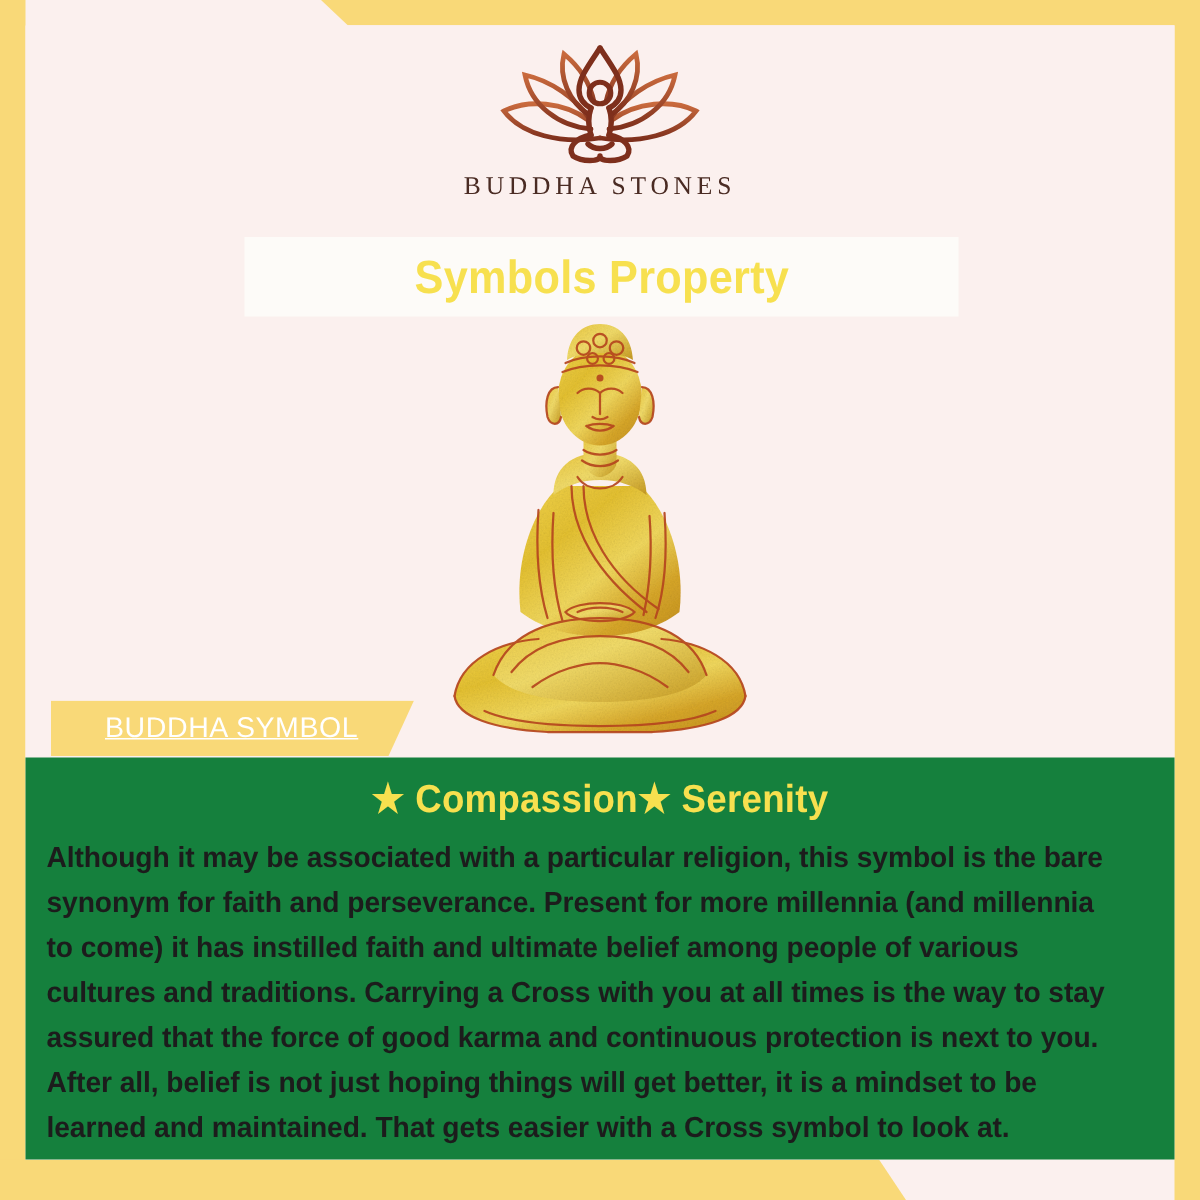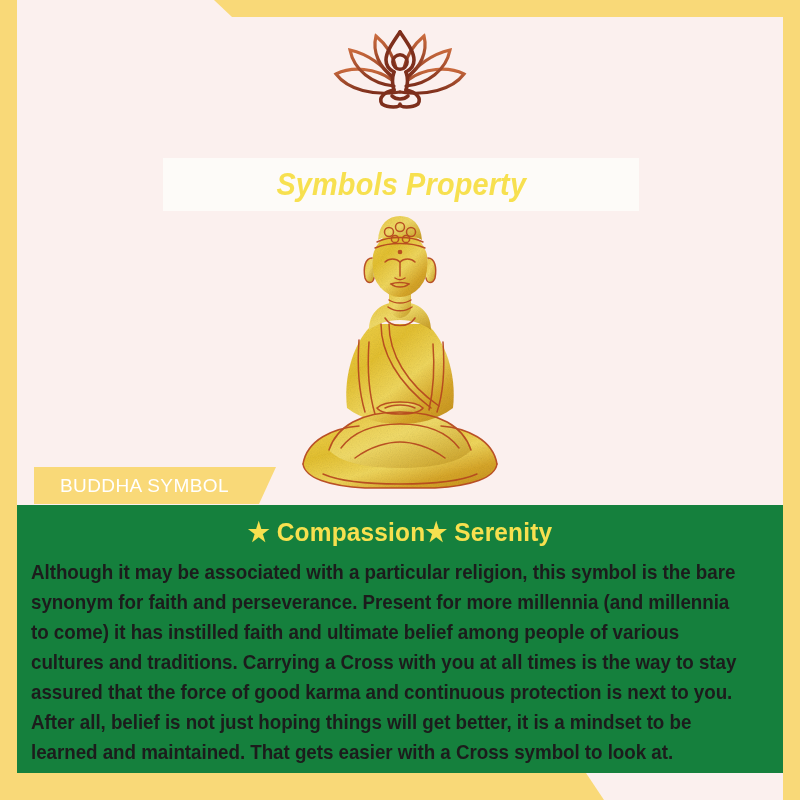--- a/index.html
+++ b/index.html
@@ -62,21 +62,21 @@
     letter-spacing:3.2px;
     color:#4a2b23;
     font-weight:400;
   }
 
   
   .title-band {
     position:absolute; top:141px; left:146px;
     width:476px; height:53px;
     background:#fdfbf8;
-    display:flex; align-items:center; justify-content:center;font-style:italic;
+    display:flex; align-items:center; justify-content:center;
   }
   .title-text {
     font-family:"Liberation Sans Narrow","Liberation Sans",sans-serif;
     font-weight:bold;
     font-size:31px;
     color:#f7e04f;
     letter-spacing:0.2px;
     transform:scaleX(0.93);
     white-space:nowrap;
   }
@@ -91,26 +91,27 @@
   
   .tag-banner {
     position:absolute; top:450px; left:17px;
     width:242px; height:37px;
     background:#f9d978;
     clip-path: polygon(0 0, 242px 0, 225px 37px, 0 37px);
     display:flex; align-items:center;
     z-index:4;
   }
   .tag-text {
-    margin-left:26px;
+    margin-left:36px;
     color:#ffffff;
     font-size:19px;
     letter-spacing:0.4px;
     font-weight:400;
     white-space:nowrap;
+    text-decoration:underline;
   }
 
   
   .content-card {
     position:absolute; top:505px; left:17px;
     width:766px; height:268px;
     background:#15803d;
     z-index:3;
   }
   .subtitle {
@@ -181,20 +182,21 @@
           <path d="M80 46 C78 52 78 58 80 64"></path>
           <path d="M92 46 C94 52 94 58 92 64"></path>
 
           <path d="M80 64 C70 66 64 72 68 78 C74 82 86 82 86 78 C86 82 98 82 104 78 C108 72 102 66 92 64"></path>
 
           <path d="M78 70 C82 74 90 74 94 70"></path>
         </g>
 
         <circle cx="86" cy="36" r="7.2" fill="none" stroke="#7e2f1c" stroke-width="3.4"></circle>
       </svg>
+      <div class="logo-word">BUDDHA STONES</div>
     </div>
 
     <div class="title-band">
       <div class="title-text">Symbols Property</div>
     </div>
 
     <div class="buddha-wrap">
       <svg class="buddha-svg" viewBox="0 0 230 290">
         <defs>
           <linearGradient id="gold" x1="0.1" y1="0" x2="0.95" y2="1">

